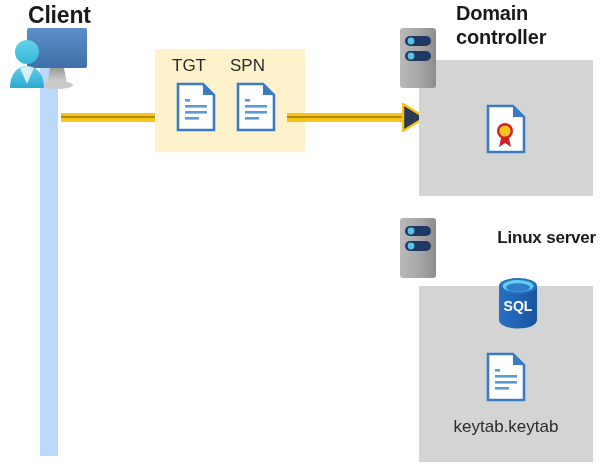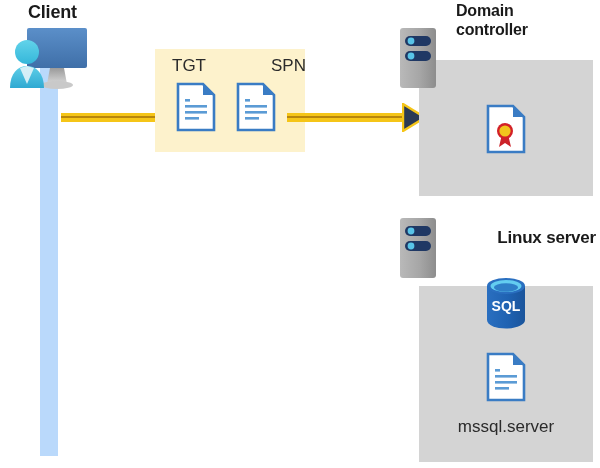--- a/index.html
+++ b/index.html
@@ -22,26 +22,26 @@
   
   .node-title {
     font-family: "Liberation Sans", sans-serif;
     font-weight: bold;
     color: #1a1a1a;
     line-height: 1.18;
     letter-spacing: -0.2px;
   }
   #client-title {
     left: 28px; top: 2px;
-    font-size: 18px;
+    font-size: 23px;
     text-align: right;
   }
   #dc-title {
     left: 456px; top: 2px;
-    font-size: 16px;
+    font-size: 20px;
     width: 130px;
   }
   #linux-title {
     left: 456px; top: 228px;
     font-size: 17px;
     width: 140px;
     text-align: right;
   }
 
   
@@ -61,21 +61,21 @@
     background: #fdf2cc;
   }
   .doc-label {
     font-family: "Liberation Sans", sans-serif;
     font-size: 17px;
     color: #2b2b2b;
     text-align: left;
     width: 48px;
   }
   #tgt-label { left: 172px; top: 56px; }
-  #spn-label { left: 230px; top: 56px; margin-left: 41px; }
+  #spn-label { left: 230px; top: 56px; }
 
   
   .arrow-line { height: 9px; }
   .arrow-line .outer {
     position: absolute; left: 0; right: 0; top: 0; bottom: 0;
     background: #f5c518;
   }
   .arrow-line .inner {
     position: absolute; left: 0; right: 0;
     top: 3px; height: 2px;
@@ -90,21 +90,21 @@
   #dc-panel    { left: 419px; top: 60px;  width: 174px; height: 136px; }
   #linux-panel { left: 419px; top: 286px; width: 174px; height: 176px; }
 
   
   .rack-icon { width: 36px; height: 60px; }
   #dc-rack    { left: 400px; top: 28px; }
   #linux-rack { left: 400px; top: 218px; }
 
   
   #cert-icon   { left: 486px; top: 104px; width: 40px; height: 50px; }
-  #sql-icon    { left: 484px; top: 276px; width: 44px; height: 54px; }
+  #sql-icon    { left: 496px; top: 276px; width: 44px; height: 54px; }
   #keytab-icon { left: 486px; top: 352px; width: 40px; height: 50px; }
   #keytab-label {
     left: 419px; top: 417px;
     width: 174px;
     text-align: center;
     font-family: "Liberation Sans", sans-serif;
     font-size: 17px;
     color: #2b2b2b;
   }
 </style>
@@ -268,15 +268,15 @@
     <svg viewBox="0 0 40 50" width="40" height="50">
       <path d="M2 2 H27 L38 13 V48 H2 Z" fill="#ffffff" stroke="#3a7cc4" stroke-width="2.6"></path>
       <path d="M27 2 L38 13 H27 Z" fill="#3a7cc4"></path>
       <rect x="9" y="23" width="22" height="2.6" fill="#5b9bd5"></rect>
       <rect x="9" y="29" width="22" height="2.6" fill="#5b9bd5"></rect>
       <rect x="9" y="35" width="14" height="2.6" fill="#5b9bd5"></rect>
       <rect x="9" y="17" width="5" height="2.6" fill="#5b9bd5"></rect>
     </svg>
   </div>
 
-  <div class="abs" id="keytab-label">mssql.server</div>
+  <div class="abs" id="keytab-label">keytab.keytab</div>
 
 </div>
 
 </body></html>

